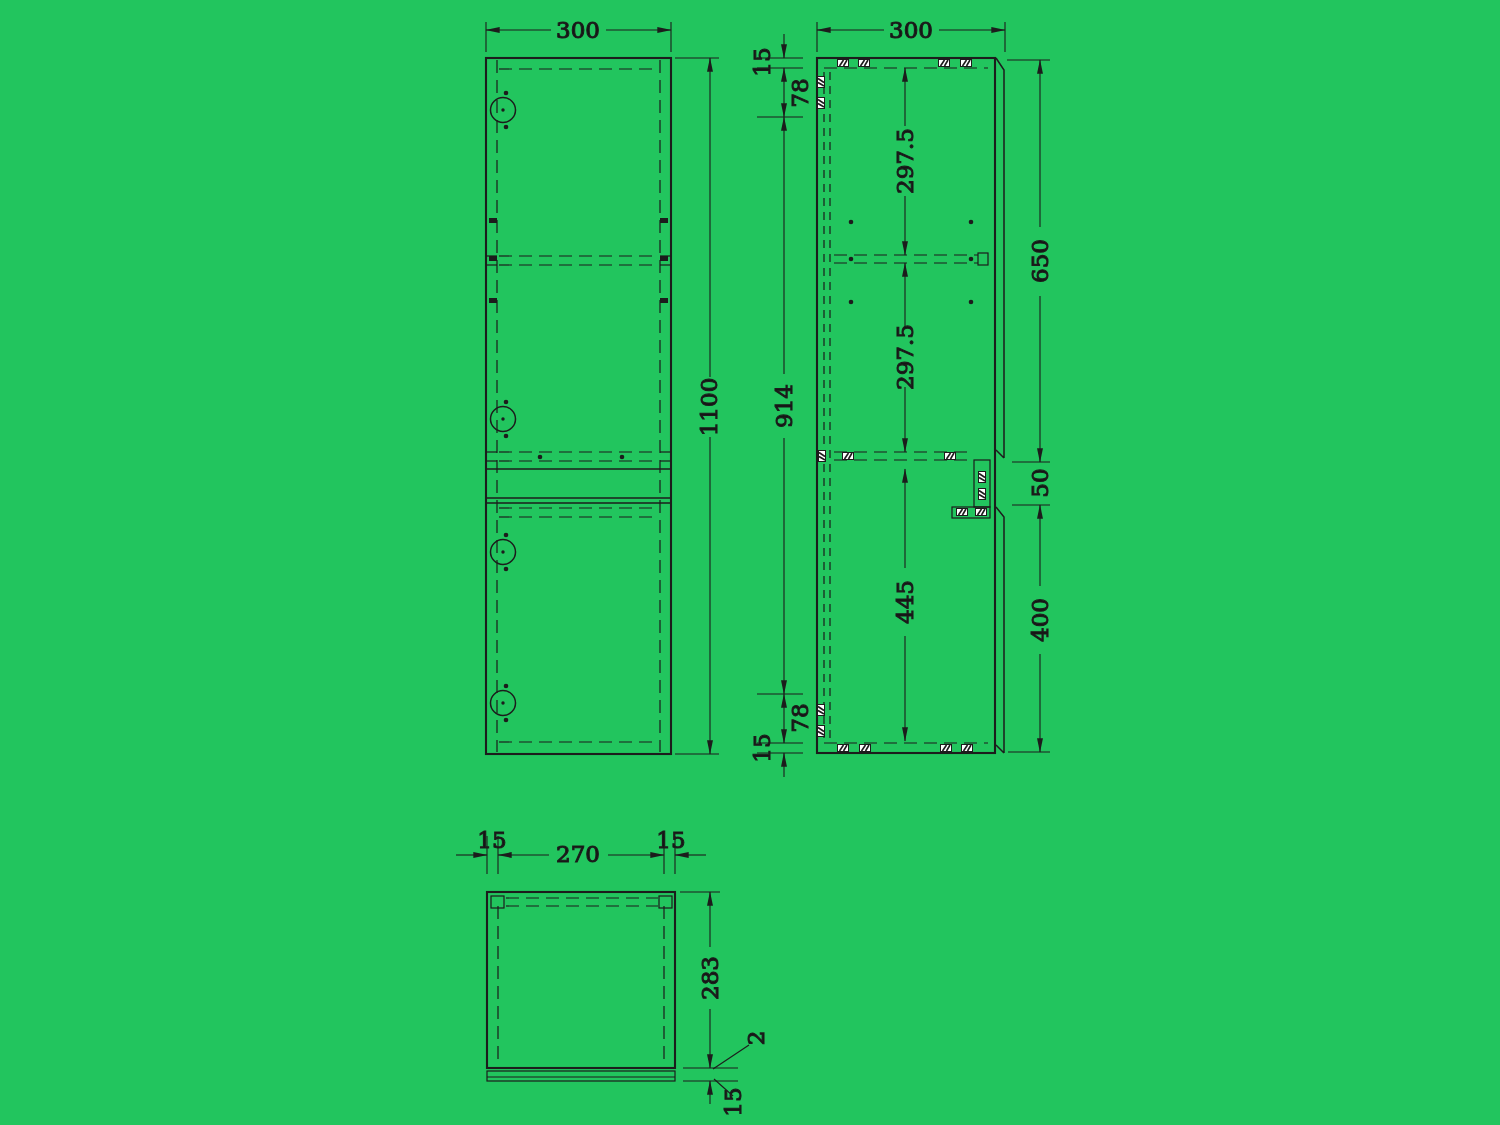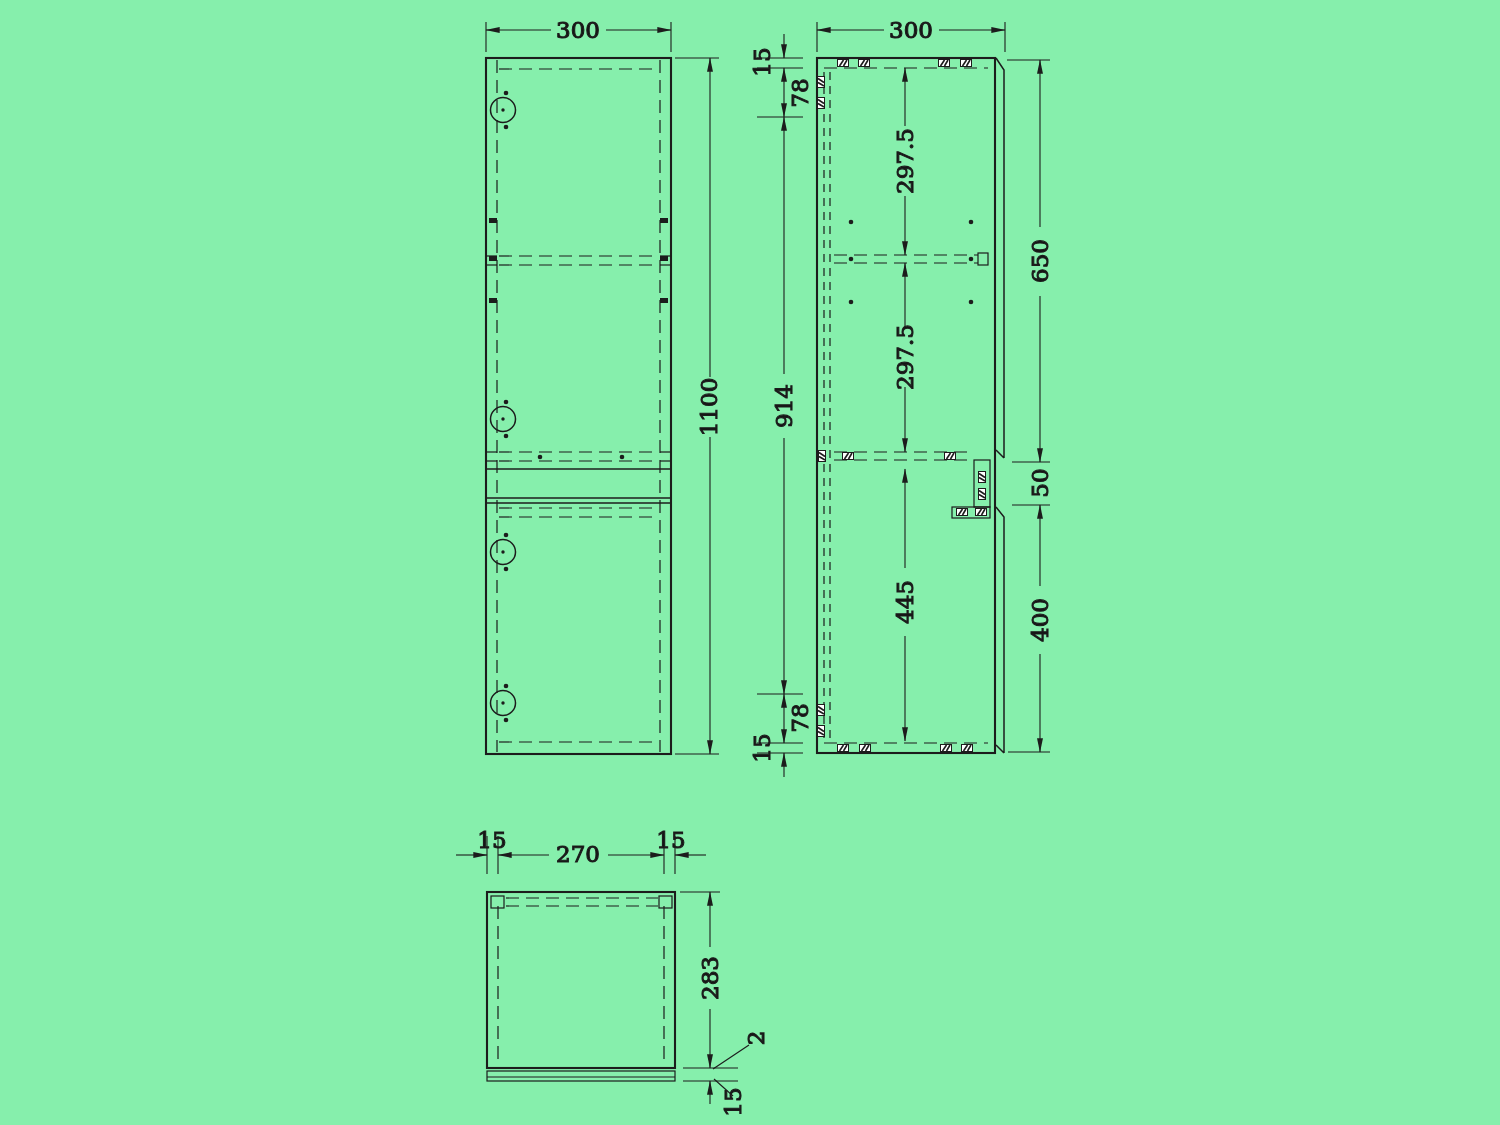--- a/index.html
+++ b/index.html
@@ -1,16 +1,16 @@
 <!DOCTYPE html>
 <html><head>
 <meta charset="utf-8">
 <style>
   html,body{margin:0;padding:0;background:#ffffff;}
-  .stage{width:1500px;height:1125px;background:#86efac;position:relative;}
+  .stage{width:1500px;height:1125px;background:#22c55e;position:relative;}
   svg{display:block;}
   .ln{stroke:#1c1c1c;stroke-width:1.5;fill:none;stroke-linecap:butt;}
   .thick{stroke-width:2.1;}
   .thin{stroke-width:1.2;}
   .dsh{stroke-dasharray:13 7;}
   .dsh2{stroke-dasharray:8 6;}
   .dim{stroke:#1c1c1c;stroke-width:1.1;fill:none;}
   .dot{fill:#1c1c1c;stroke:none;}
   text{font-family:"DejaVu Serif","Liberation Serif",serif;font-size:23px;fill:#151515;}
 </style>

